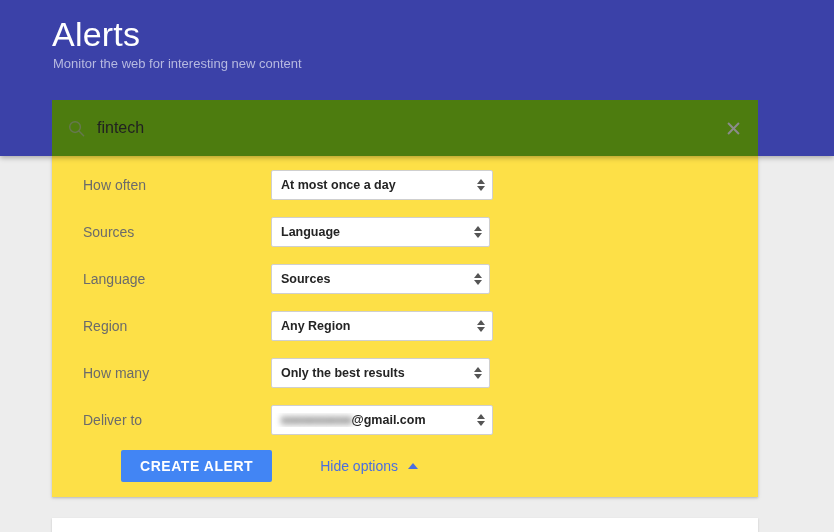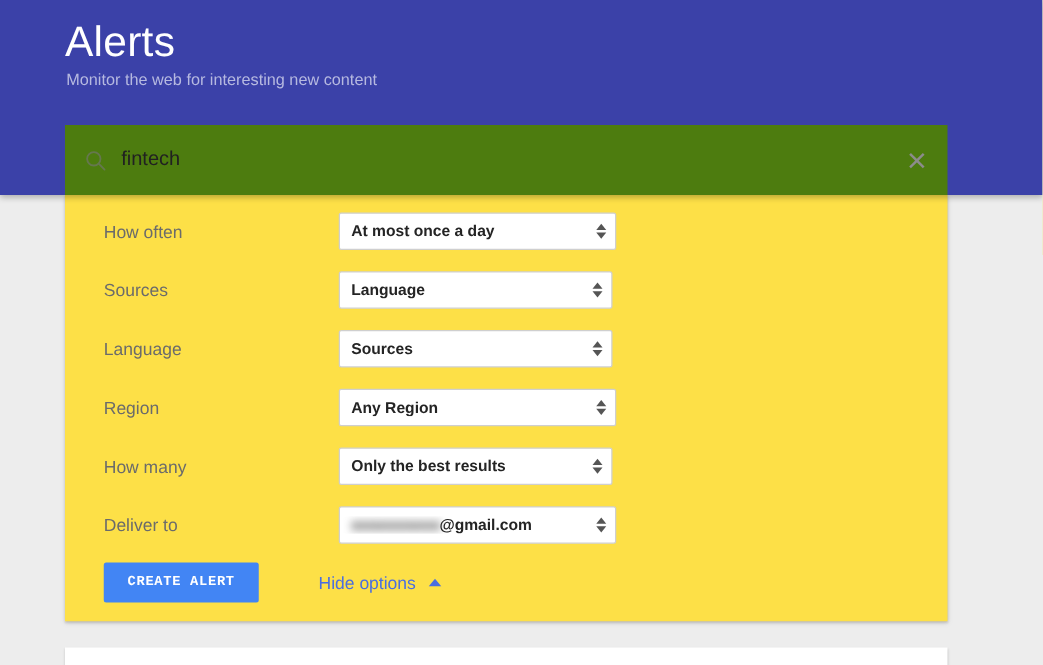--- a/index.html
+++ b/index.html
@@ -185,28 +185,29 @@
     align-items: center;
   }
   #create-alert-button {
     display: inline-flex;
     align-items: center;
     justify-content: center;
     height: 32px;
     padding: 0 19px;
     background: #4285f4;
     color: #ffffff;
-    font-size: 11px;
+    font-size: 14px;
     font-weight: bold;
     letter-spacing: 0.55px;
     border: 0;
     border-radius: 2px;
     cursor: pointer;
-    font-family: Liberation Mono, monospace;
-    white-space: nowrap;
+    font-family: Liberation Sans, sans-serif;
+    white-space: nowrap;
+    margin-left: 38px;
   }
   #hide-options {
     margin-left: 28px;
     display: inline-flex;
     align-items: center;
     cursor: pointer;
     color: #4a6ee0;
     font-size: 14px;
     white-space: nowrap;
     padding-left: 20px;

